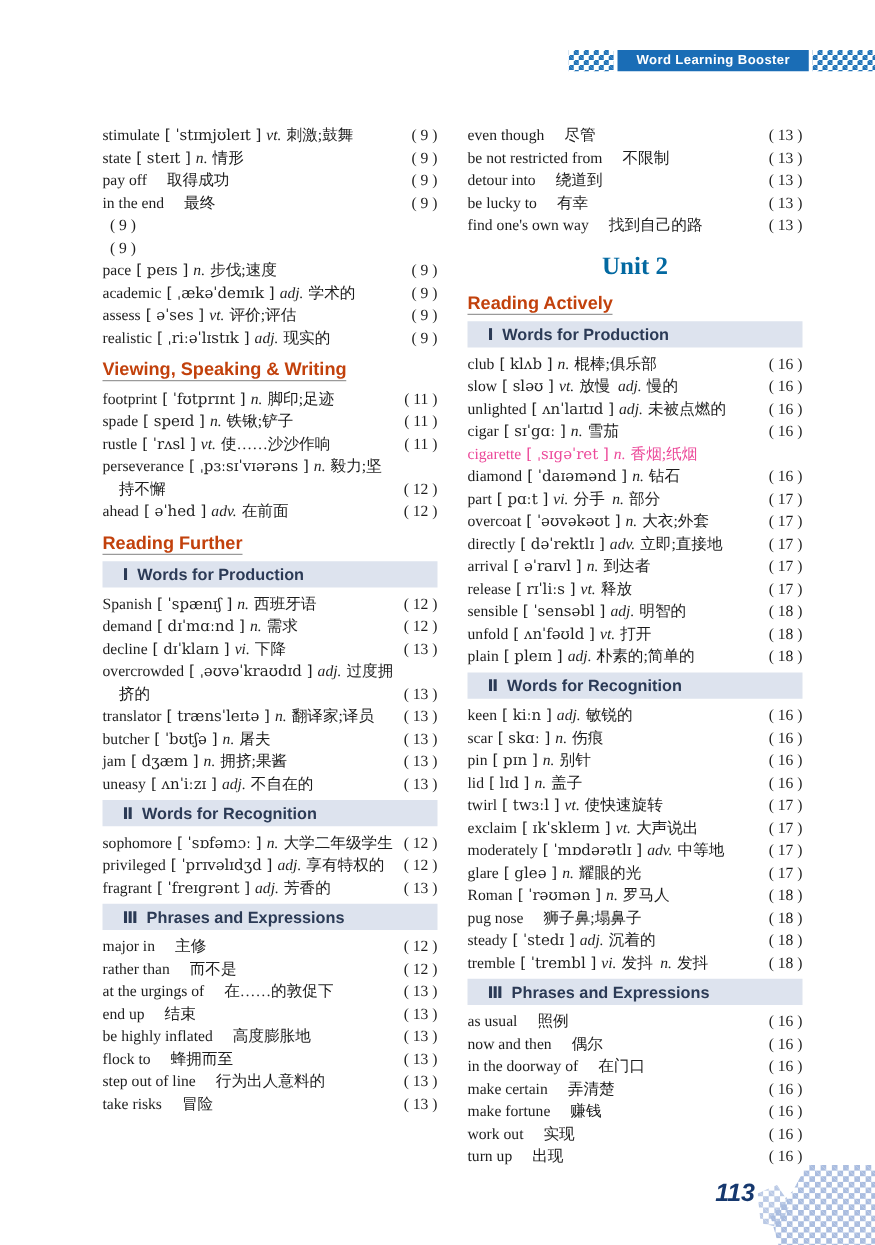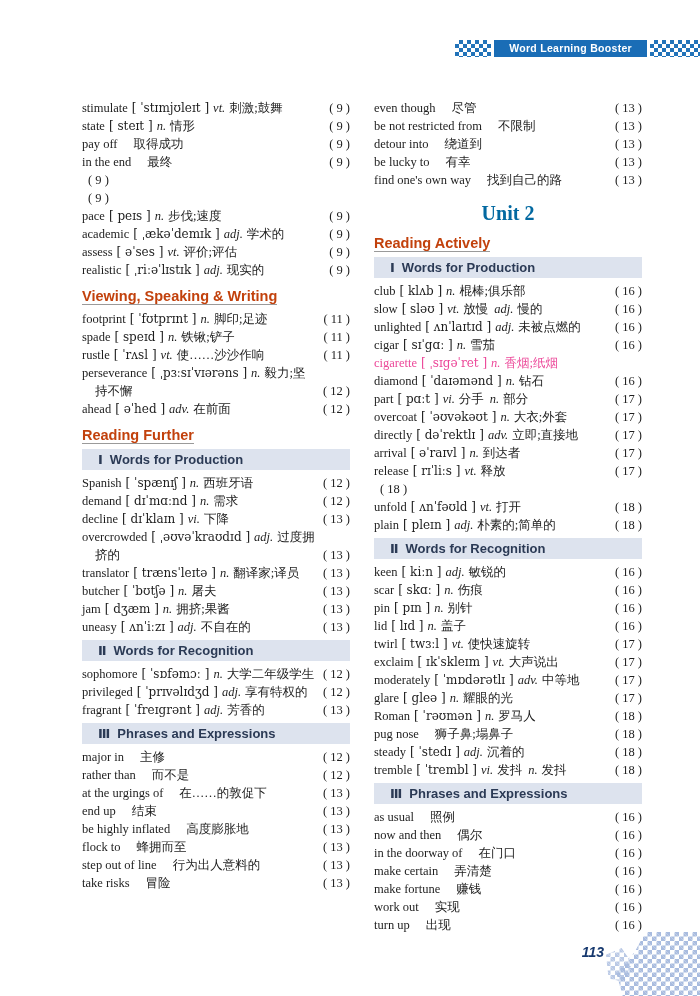--- a/index.html
+++ b/index.html
@@ -58,21 +58,21 @@
   .banner-num{margin-right:7px;}
   
   .unit{
     text-align:center;font-family:"Liberation Serif","DejaVu Serif",serif;
     font-weight:bold;font-size:20px;color:#0369a1;margin:13px 0 9px;
   }
   
   .folio{
     position:absolute;right:96px;top:944px;
     font-family:"Liberation Sans","DejaVu Sans",sans-serif;
-    font-weight:bold;font-style:italic;font-size:14px;color:#16386e;text-align:right;
+    font-weight:bold;font-style:italic;font-size:20px;color:#16386e;text-align:right;
   }
   .checker-light{
     background-image:
       linear-gradient(45deg,#a9bcdf 25%,transparent 25%,transparent 75%,#a9bcdf 75%),
       linear-gradient(45deg,#a9bcdf 25%,transparent 25%,transparent 75%,#a9bcdf 75%);
     background-size:9px 9px;background-position:0 0,4.5px 4.5px;
   }
   .corner-main{
     position:absolute;right:0;bottom:0;width:84px;height:64px;
     clip-path:polygon(35% 0,100% 0,100% 100%,8% 100%,0 62%,22% 32%);
@@ -296,20 +296,21 @@
         </div>
         <div class="entry">
           <span class="txt"><span class="w">arrival</span><span class="ph">[ əˈraɪvl ]</span><span class="pos">n.</span><span class="def">到达者</span></span>
           <span class="pg">( 17 )</span>
         </div>
         <div class="entry">
           <span class="txt"><span class="w">release</span><span class="ph">[ rɪˈliːs ]</span><span class="pos">vt.</span><span class="def">释放</span></span>
           <span class="pg">( 17 )</span>
         </div>
         <div class="entry">
+          <span class="txt"><span class="w">sensible</span><span class="ph">[ ˈsensəbl ]</span><span class="pos">adj.</span><span class="def">明智的</span></span>
           <span class="pg">( 18 )</span>
         </div>
         <div class="entry">
           <span class="txt"><span class="w">unfold</span><span class="ph">[ ʌnˈfəʊld ]</span><span class="pos">vt.</span><span class="def">打开</span></span>
           <span class="pg">( 18 )</span>
         </div>
         <div class="entry">
           <span class="txt"><span class="w">plain</span><span class="ph">[ pleɪn ]</span><span class="pos">adj.</span><span class="def">朴素的;简单的</span></span>
           <span class="pg">( 18 )</span>
         </div>

